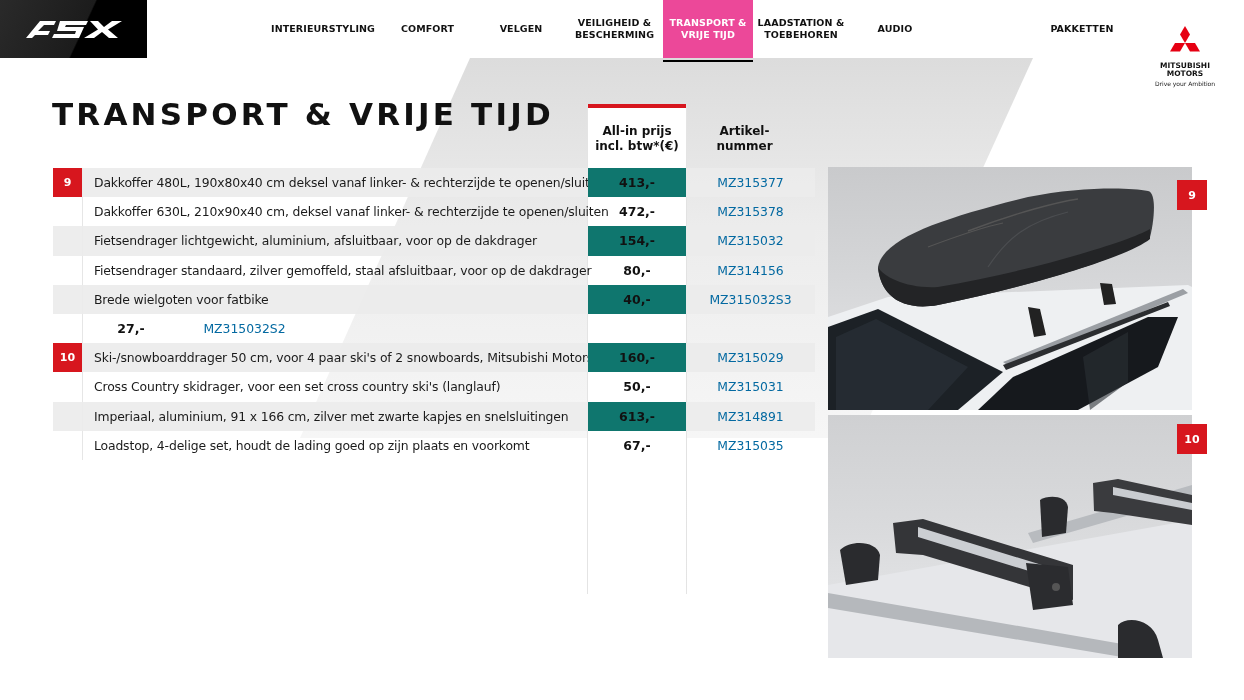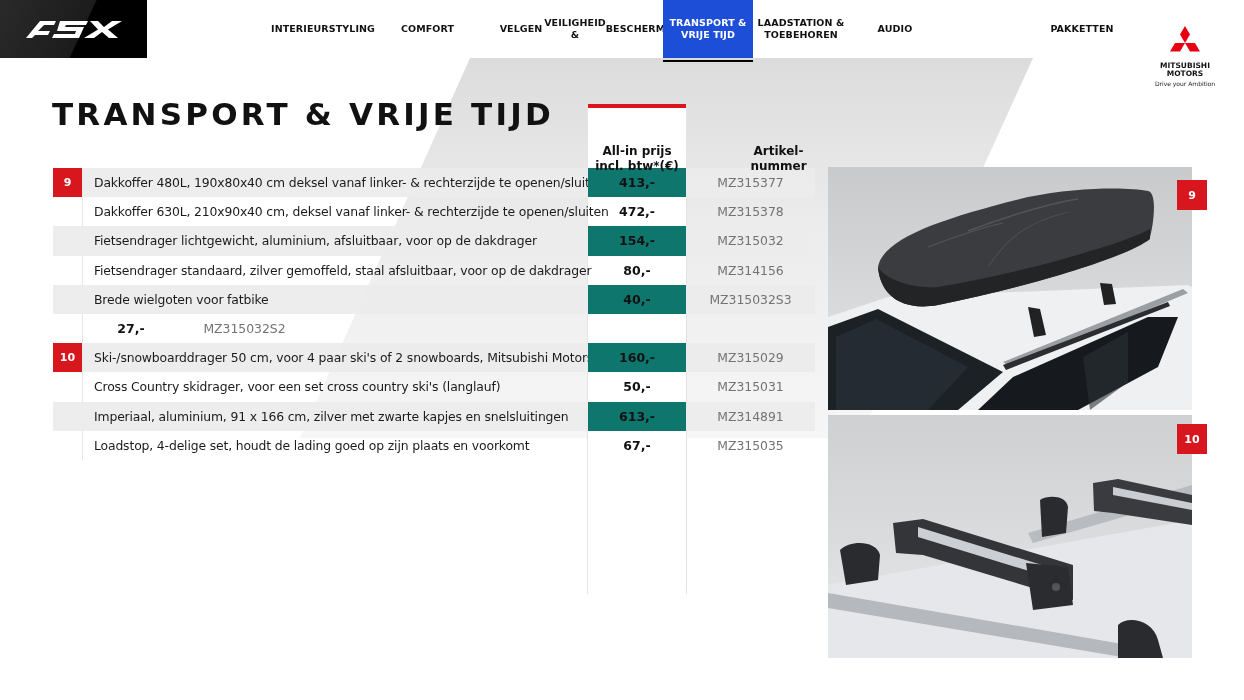--- a/index.html
+++ b/index.html
@@ -21,21 +21,21 @@
     background: linear-gradient(115deg, #2a2a2a 0%, #1c1c1c 55%, #000 56%, #000 100%);
     display: flex; align-items: center; justify-content: center;
   }
   .logo-block svg { width: 100px; height: 22px; margin-left: 0; }
   .nav-item {
     position: absolute; top: 0; height: 58px;
     display: flex; align-items: center; justify-content: center; text-align: center;
     font-family: "DejaVu Sans", sans-serif; font-weight: bold; font-size: 9.5px;
     line-height: 12px; color: #111; letter-spacing: 0.1px; cursor: pointer;
   }
-  .nav-item.active { background: #1d4ed8; color: #fff; }
+  .nav-item.active { background: #ec4899; color: #fff; }
   .nav-item.active::after {
     content: ""; position: absolute; left: 0; right: 0; bottom: -4px; height: 2px; background: #000;
   }
 
   .brand {
     position: absolute; left: 1145px; top: 26px; width: 80px; text-align: center; z-index: 5;
   }
   .brand svg { width: 36px; height: 34px; display: block; margin: 0 auto 2px; }
   .brand .b1 { font-size: 7.5px; font-weight: bold; line-height: 8px; color: #111; }
   .brand .b2 { font-size: 6px; line-height: 9px; color: #222; margin-top: 1px; }
@@ -49,24 +49,24 @@
 
   
   .col-price-panel {
     position: absolute; left: 588px; top: 104px; width: 98px; height: 490px; z-index: 2;
     background: linear-gradient(180deg, #fff 0%, #fff 80%, rgba(255,255,255,0) 100%);
     border-top: 4px solid #d7161e;
     box-shadow: 1px 0 0 #e4e4e4, -1px 0 0 #e4e4e4;
   }
   .col-head {
     position: absolute; top: 124px; z-index: 4; text-align: center;
-    font-weight: bold; font-size: 12px; line-height: 15px; color: #111; margin-top: 20px;
+    font-weight: bold; font-size: 12px; line-height: 15px; color: #111;
   }
   .col-head.price { left: 588px; width: 98px; }
-  .col-head.art { left: 714px; width: 129px; }
+  .col-head.art { left: 680px; width: 129px; }
 
   .art-divider {
     position: absolute; left: 686px; top: 168px; width: 1px; height: 430px; z-index: 3;
     background: linear-gradient(180deg, #e2e2e2 0%, #e2e2e2 70%, rgba(226,226,226,0) 100%);
   }
   .left-divider {
     position: absolute; left: 82px; top: 168px; width: 1px; height: 292px; z-index: 3; background: #e6e6e6;
   }
 
   
@@ -78,21 +78,21 @@
   .badge {
     width: 29px; height: 29px; background: #d7161e; color: #fff; font-weight: bold;
     font-size: 11px; display: flex; align-items: center; justify-content: center;
   }
   .cell-desc {
     width: 506px; padding-left: 12px; font-size: 12.4px; color: #1b1b1b; white-space: nowrap;
     letter-spacing: -0.15px;
   }
   .cell-price { width: 98px; height: 100%; display: flex; align-items: center; justify-content: center;
     font-weight: bold; font-size: 12.5px; color: #111; }
-  .cell-art { width: 129px; text-align: center; font-size: 12.4px; color: #737373; }
+  .cell-art { width: 129px; text-align: center; font-size: 12.4px; color: #0369a1; }
 
   
   .photo { position: absolute; left: 828px; width: 364px; z-index: 3; overflow: hidden; }
   .photo.p1 { top: 167px; height: 243px; background: linear-gradient(180deg, #c9cacc 0%, #d5d6d8 45%, #e6e7e9 100%); }
   .photo.p2 { top: 415px; height: 243px; background: linear-gradient(180deg, #cfd0d2 0%, #dadbdd 50%, #e9eaec 100%); }
   .photo svg { width: 100%; height: 100%; display: block; }
   .img-badge {
     position: absolute; left: 1177px; width: 30px; height: 30px; z-index: 4;
     background: #d7161e; color: #fff; font-weight: bold; font-size: 11px;
     display: flex; align-items: center; justify-content: center;
@@ -119,21 +119,21 @@
 
   <div class="nav-item" style="left:268px;width:110px;">
       <span>INTERIEURSTYLING</span>
     </div>
   <div class="nav-item" style="left:380px;width:95px;">
       <span>COMFORT</span>
     </div>
   <div class="nav-item" style="left:477px;width:88px;">
       <span>VELGEN</span>
     </div>
-  <div class="nav-item" style="left:567px;width:95px;flex-direction:row;">
+  <div class="nav-item" style="left:567px;width:95px;flex-direction:column;">
     <span>VEILIGHEID &amp;</span>
     <span>BESCHERMING</span>
   </div>
   <div class="nav-item active" style="left:663px;width:90px;flex-direction:column;">
     <span>TRANSPORT &amp;</span>
     <span>VRIJE TIJD</span>
   </div>
   <div class="nav-item" style="left:755px;width:92px;flex-direction:column;">
     <span>LAADSTATION &amp;</span>
     <span>TOEBEHOREN</span>

